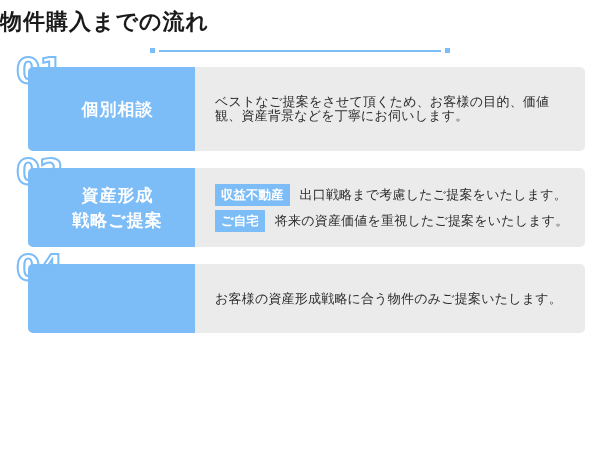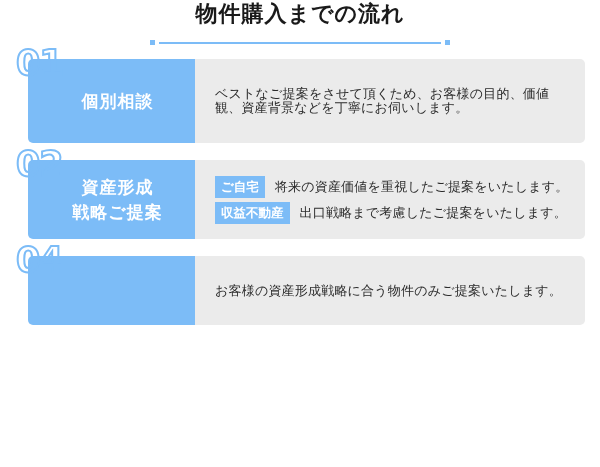--- a/index.html
+++ b/index.html
@@ -10,21 +10,22 @@
     width: 600px;
     height: 467px;
     background: #ffffff;
     font-family: "Liberation Sans", "DejaVu Sans", sans-serif;
     overflow: hidden;
     position: relative;
   }
 
   
   .title-block {
-    text-align: center;
+    padding-top: 8px;
+    text-align: left;
   }
   .title-text {
     font-size: 22px;
     font-weight: bold;
     color: #1a1a1a;
     letter-spacing: 1px;
     line-height: 28px;
   }
   .title-rule {
     margin: 10px auto 0 auto;
@@ -169,27 +170,27 @@
   </div>
 
   <div class="step-row row-2">
     <div class="step-label">
       <span class="step-number">02</span>
       <span class="step-label-text">資産形成
 戦略ご提案</span>
     </div>
     <div class="step-body">
       <div class="badge-line">
+        <span class="badge">収益不動産</span>
+        <span class="badge-text">出口戦略まで考慮したご提案をいたします。</span>
+      </div>
+      <div class="badge-line">
         <span class="badge">ご自宅</span>
         <span class="badge-text">将来の資産価値を重視したご提案をいたします。</span>
       </div>
-      <div class="badge-line">
-        <span class="badge">収益不動産</span>
-        <span class="badge-text">出口戦略まで考慮したご提案をいたします。</span>
-      </div>
     </div>
   </div>
 
 
   <div class="step-row row-4">
     <div class="step-label">
       <span class="step-number">04</span>
     </div>
     <div class="step-body">
       <div class="body-text">お客様の資産形成戦略に合う物件のみご提案いたします。</div>

